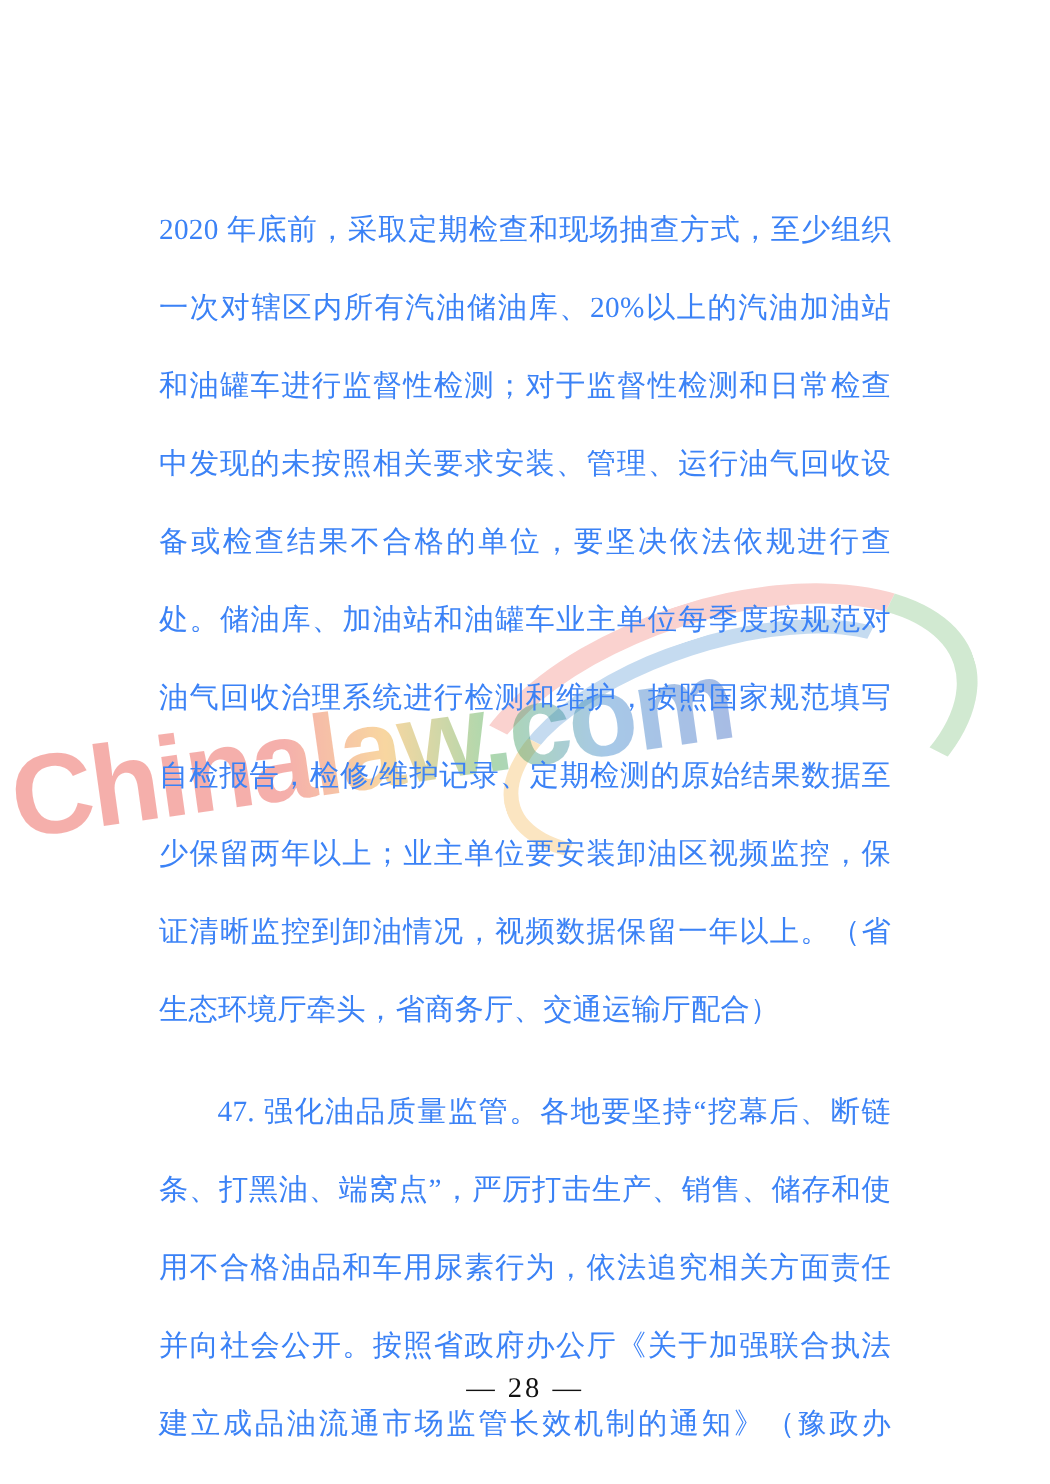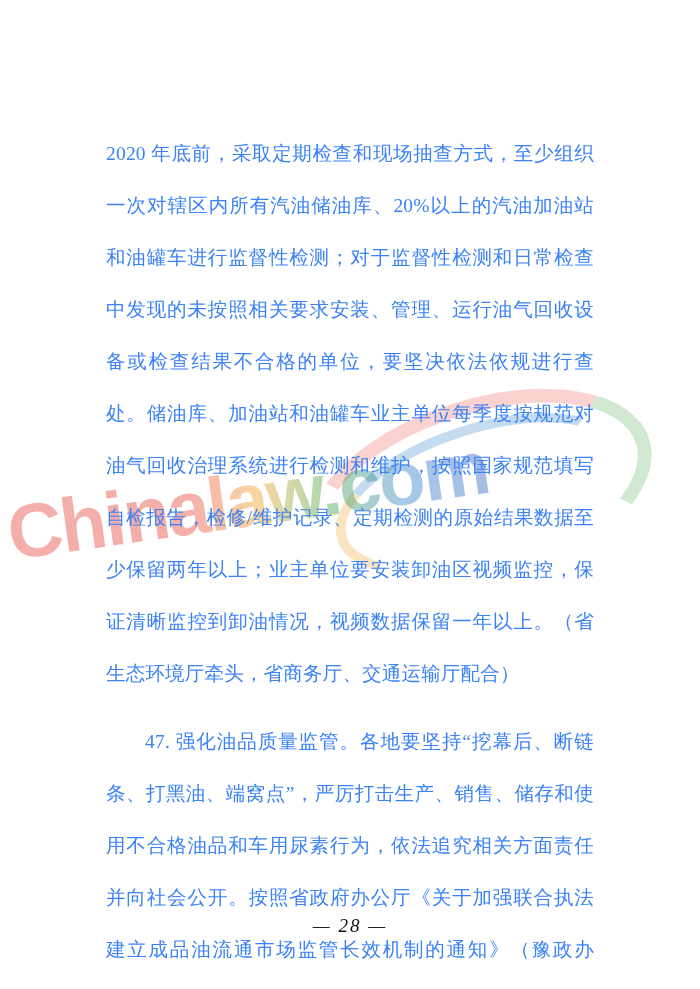--- a/index.html
+++ b/index.html
@@ -92,21 +92,20 @@
     position: absolute;
     left: 0;
     bottom: 52px;
     width: 700px;
     text-align: center;
     font-size: 19px;
     color: #121212;
     letter-spacing: 2px;
     z-index: 2;
     font-family: "Liberation Serif", "DejaVu Serif", serif;
-    font-style: italic;
   }
 </style>
 </head>
 <body>
 
 <div class="page">
 
   <div class="watermark">
     <div class="wm-arc"></div>
     <div class="wm-arc2"></div>

